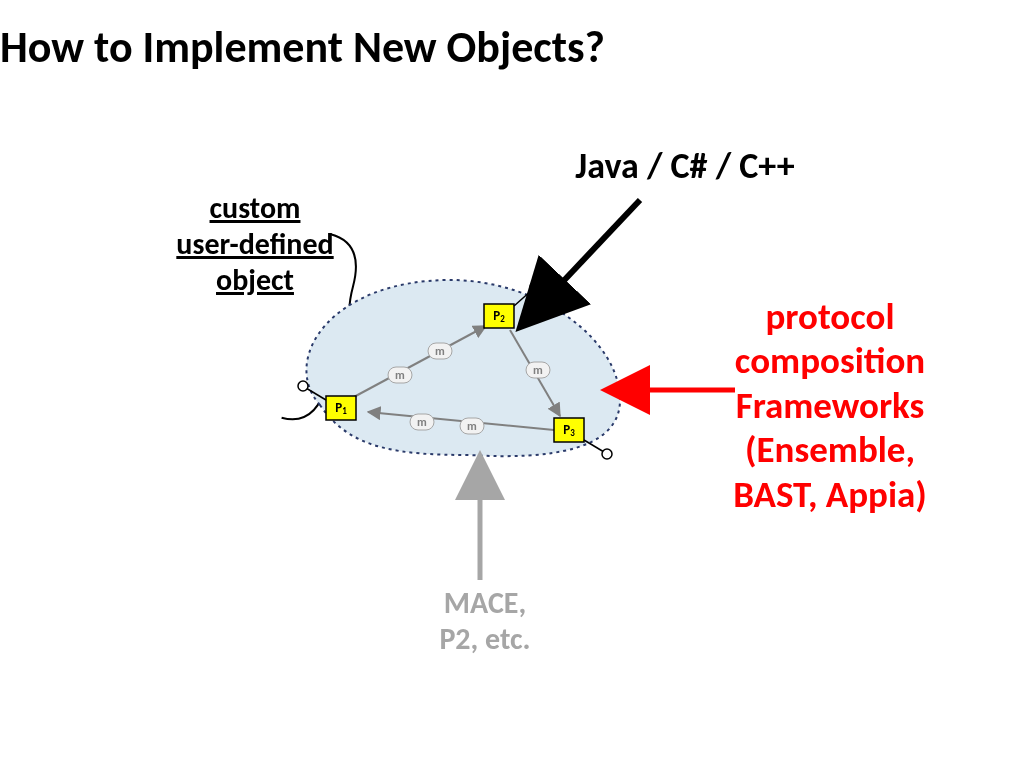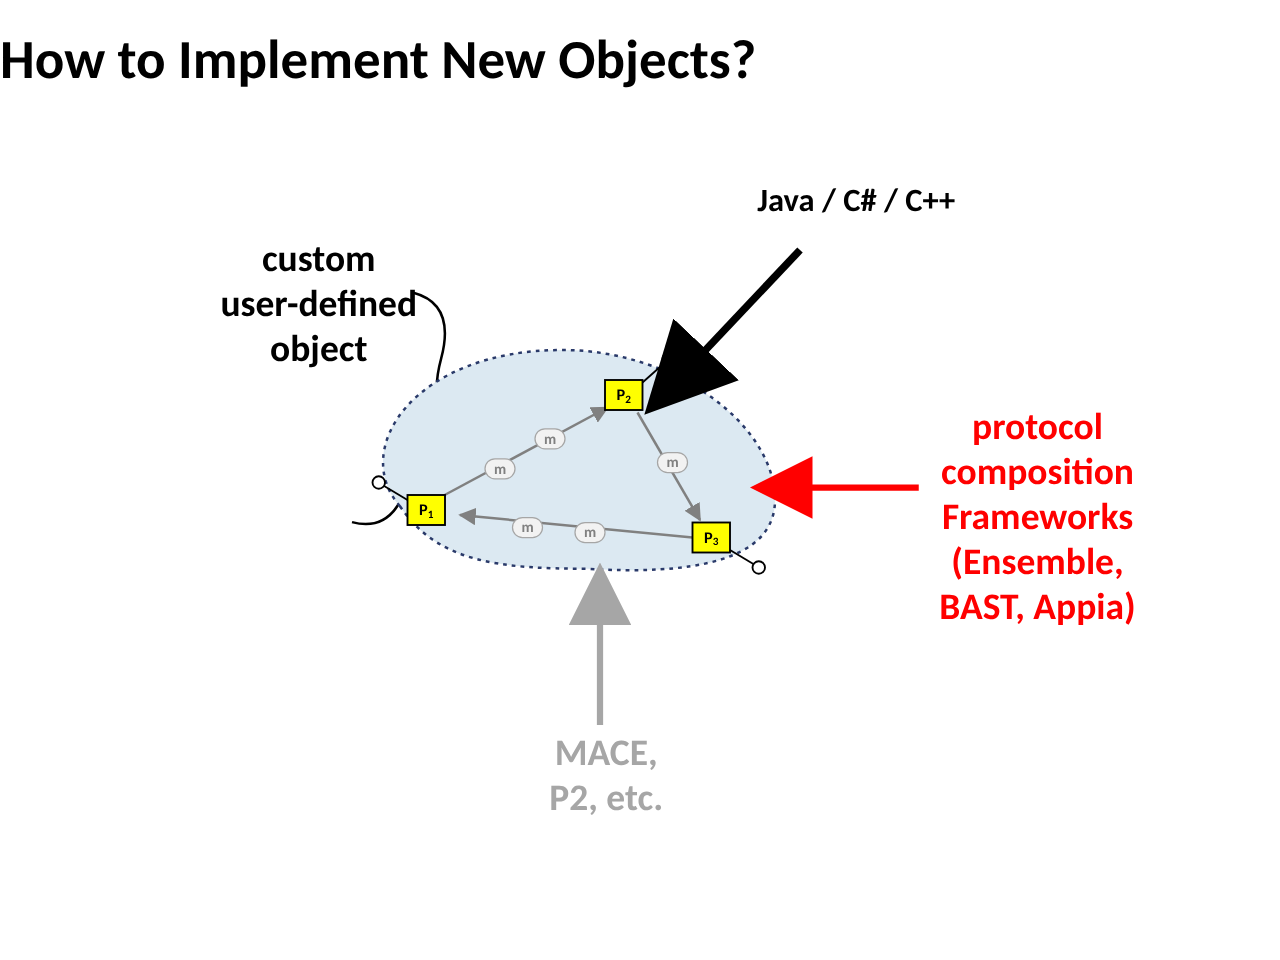--- a/index.html
+++ b/index.html
@@ -21,23 +21,23 @@
     font-size: 44px;
     font-weight: 700;
     color: #000;
   }
   .lbl {
     position: absolute;
     font-weight: 700;
     text-align: center;
     line-height: 1.2;
   }
-  .lbl-custom { left: 135px; top: 190px; width: 240px; font-size: 30px; color:#000; }
-  .lbl-java   { left: 555px; top: 145px; width: 260px; font-size: 26px; color:#000; }
-  .lbl-proto  { left: 695px; top: 295px; width: 270px; font-size: 30px; color:#ff0000;margin-top:29px; }
+  .lbl-custom { left: 135px; top: 190px; width: 240px; font-size: 30px; color:#000;text-decoration:underline; }
+  .lbl-java   { left: 555px; top: 145px; width: 260px; font-size: 36px; color:#000; }
+  .lbl-proto  { left: 695px; top: 295px; width: 270px; font-size: 37px; color:#ff0000; }
   .lbl-mace   { left: 385px; top: 585px; width: 200px; font-size: 30px; color:#a6a6a6;text-align:center; }
 
   
   svg.scene {
     position:absolute;
     left:0; top:0;
     width:1024px; height:768px;
     overflow:visible;
   }
   .blob {

